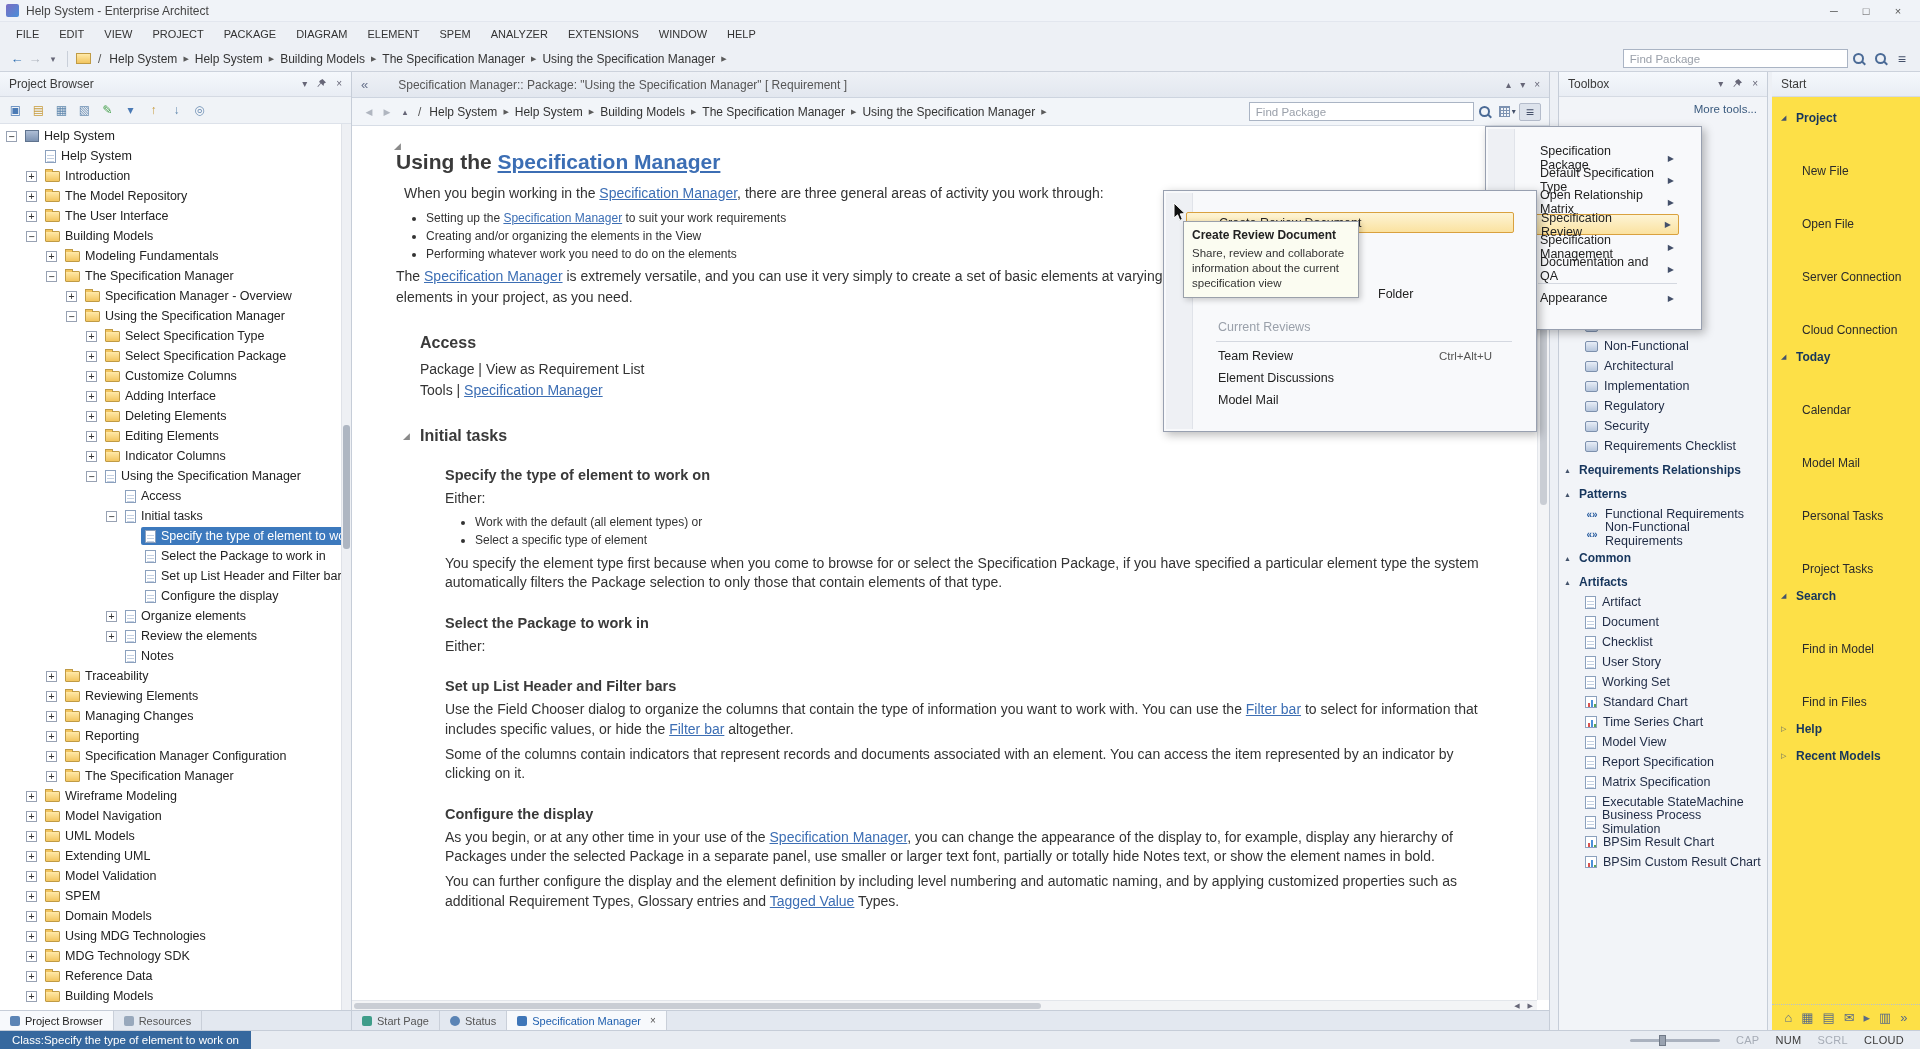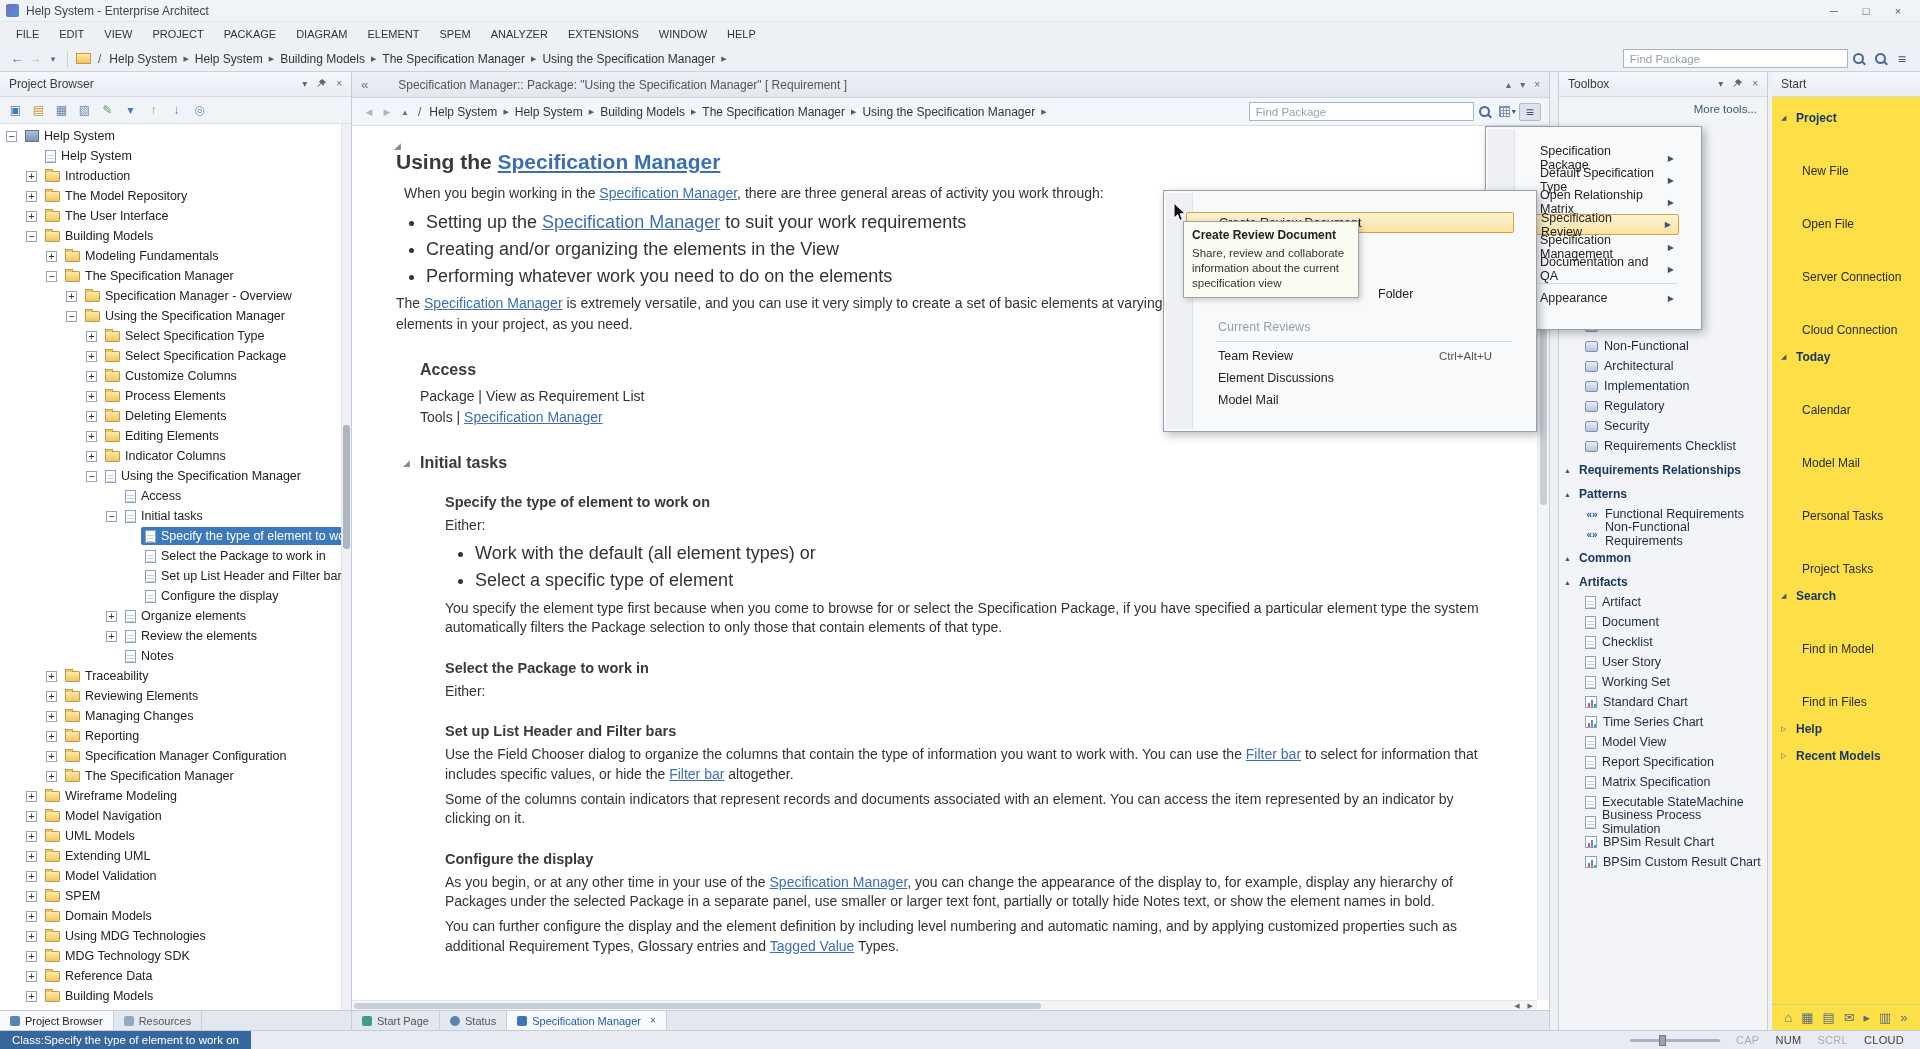--- a/index.html
+++ b/index.html
@@ -85,21 +85,21 @@
 #center-tabs .btab.active{color:#1f5fae;}
 
 
 .h1,.h2,.h3{position:relative;color:#3a3a3a;font-weight:bold;}
 .h1{font-size:21px;margin:14px 0 10px;}
 .h2{font-size:16px;margin:26px 0 8px;}
 .h3{font-size:14.5px;margin:22px 0 6px;}
 .p,.line{font-size:14px;line-height:1.4;margin:5px 8px;color:#333;}
 .line{margin:2px 0;}
 .bullets{margin:4px 0;padding-left:30px;}
-.bullets li{font-size:18px;line-height:1.5;color:#333;}
+.bullets li{font-size:12px;line-height:1.5;color:#333;}
 .ind1{margin-left:24px;}
 .ind2{margin-left:49px;}
 .doclink{color:#3c6eb4;text-decoration:underline;cursor:pointer;}
 .collapser{position:absolute;font-size:9px;color:#8a8a8a;}
 .h1 .collapser{left:-2px;top:-9px;}
 .h2 .collapser{left:-17px;top:4px;}
 
 
 #toolbox{position:absolute;top:72px;left:1558px;width:210px;bottom:19px;background:#f2f4f8;border-left:1px solid #c6cdd8;border-right:1px solid #c6cdd8;}
 #moretools{height:24px;display:flex;align-items:center;justify-content:flex-end;padding:0 10px;font-size:11.5px;color:#3a5a7e;}
@@ -337,21 +337,21 @@
             <span class="t-exp">+</span>
             <span class="t-inner">
               <span class="t-ico folder"></span>
               <span class="t-label">Customize Columns</span>
             </span>
           </div>
           <div class="trow" style="padding-left: 86px;">
             <span class="t-exp">+</span>
             <span class="t-inner">
               <span class="t-ico folder"></span>
-              <span class="t-label">Process Elements</span>
+              <span class="t-label">Adding Interface</span>
             </span>
           </div>
           <div class="trow" style="padding-left: 86px;">
             <span class="t-exp">+</span>
             <span class="t-inner">
               <span class="t-ico folder"></span>
               <span class="t-label">Deleting Elements</span>
             </span>
           </div>
           <div class="trow" style="padding-left: 86px;">

